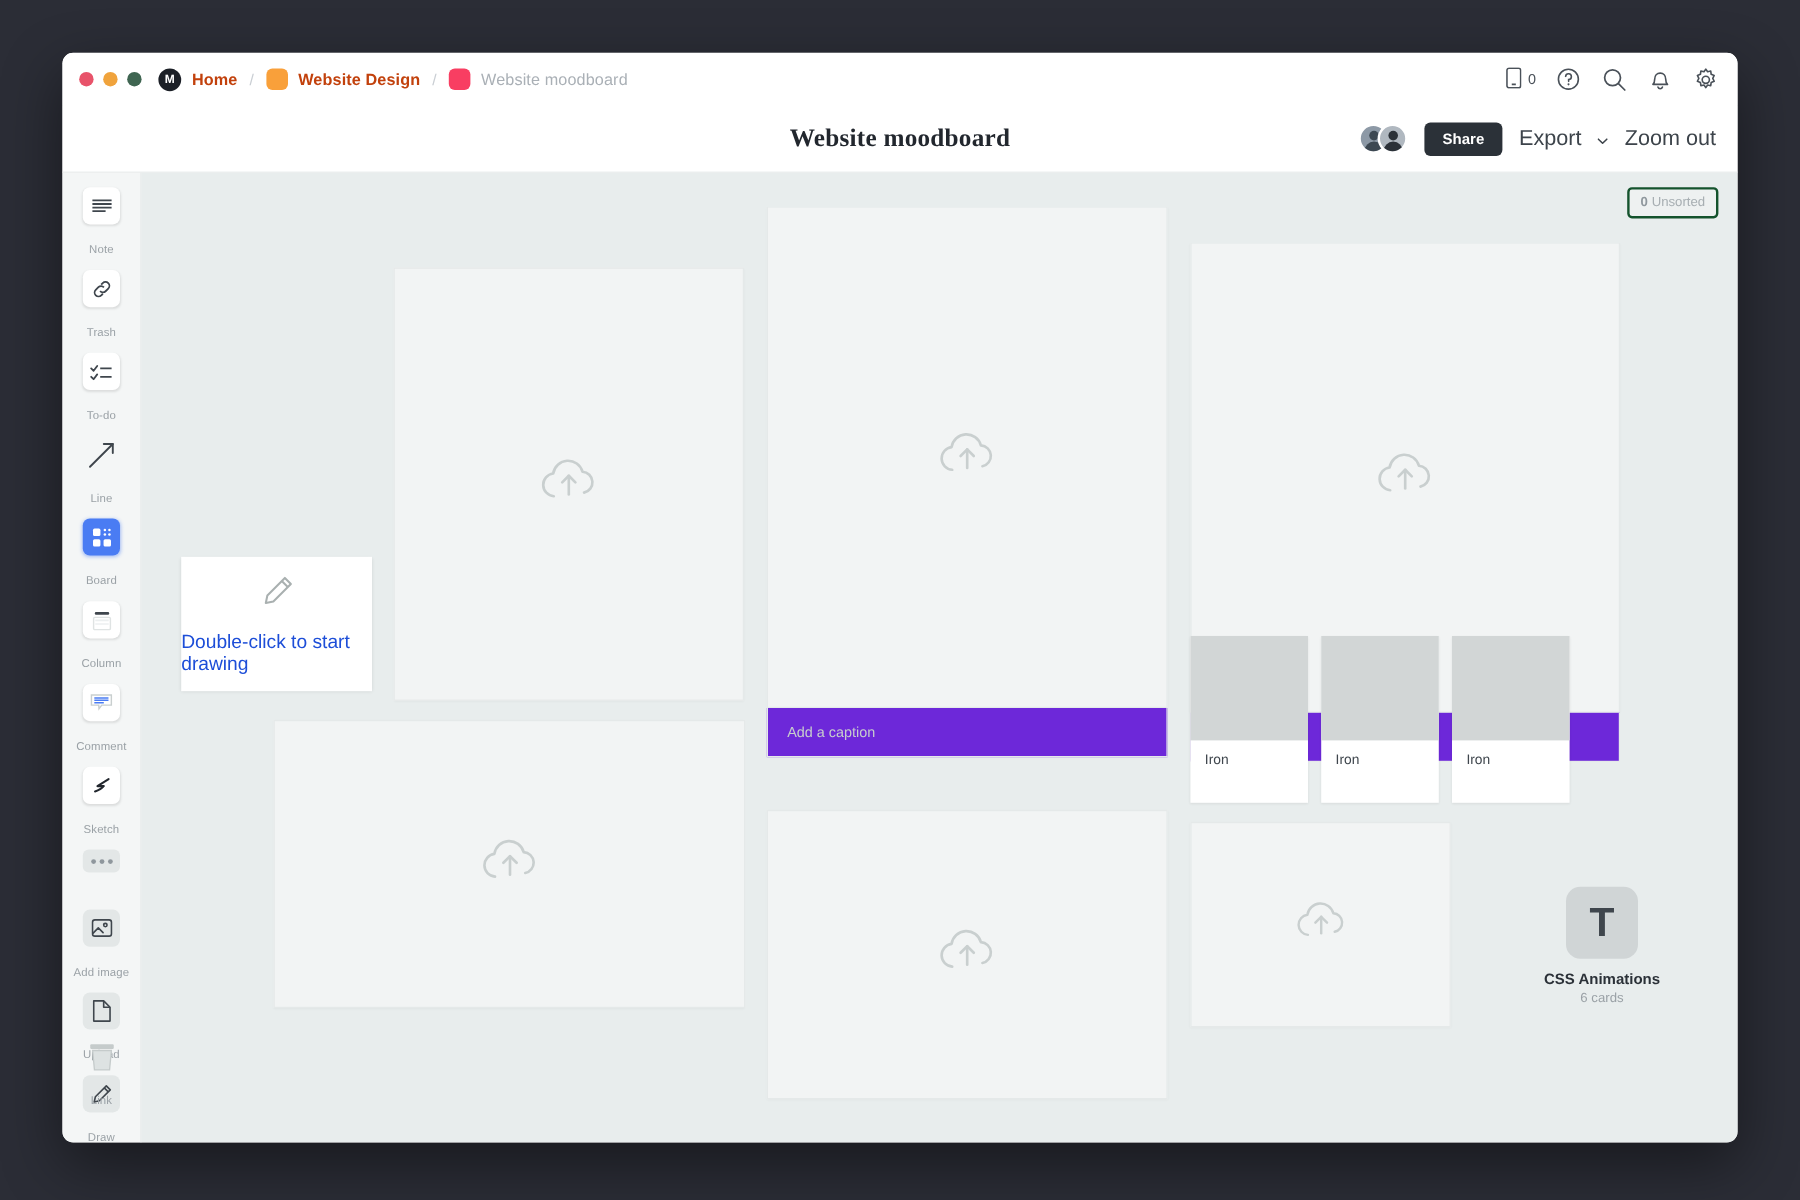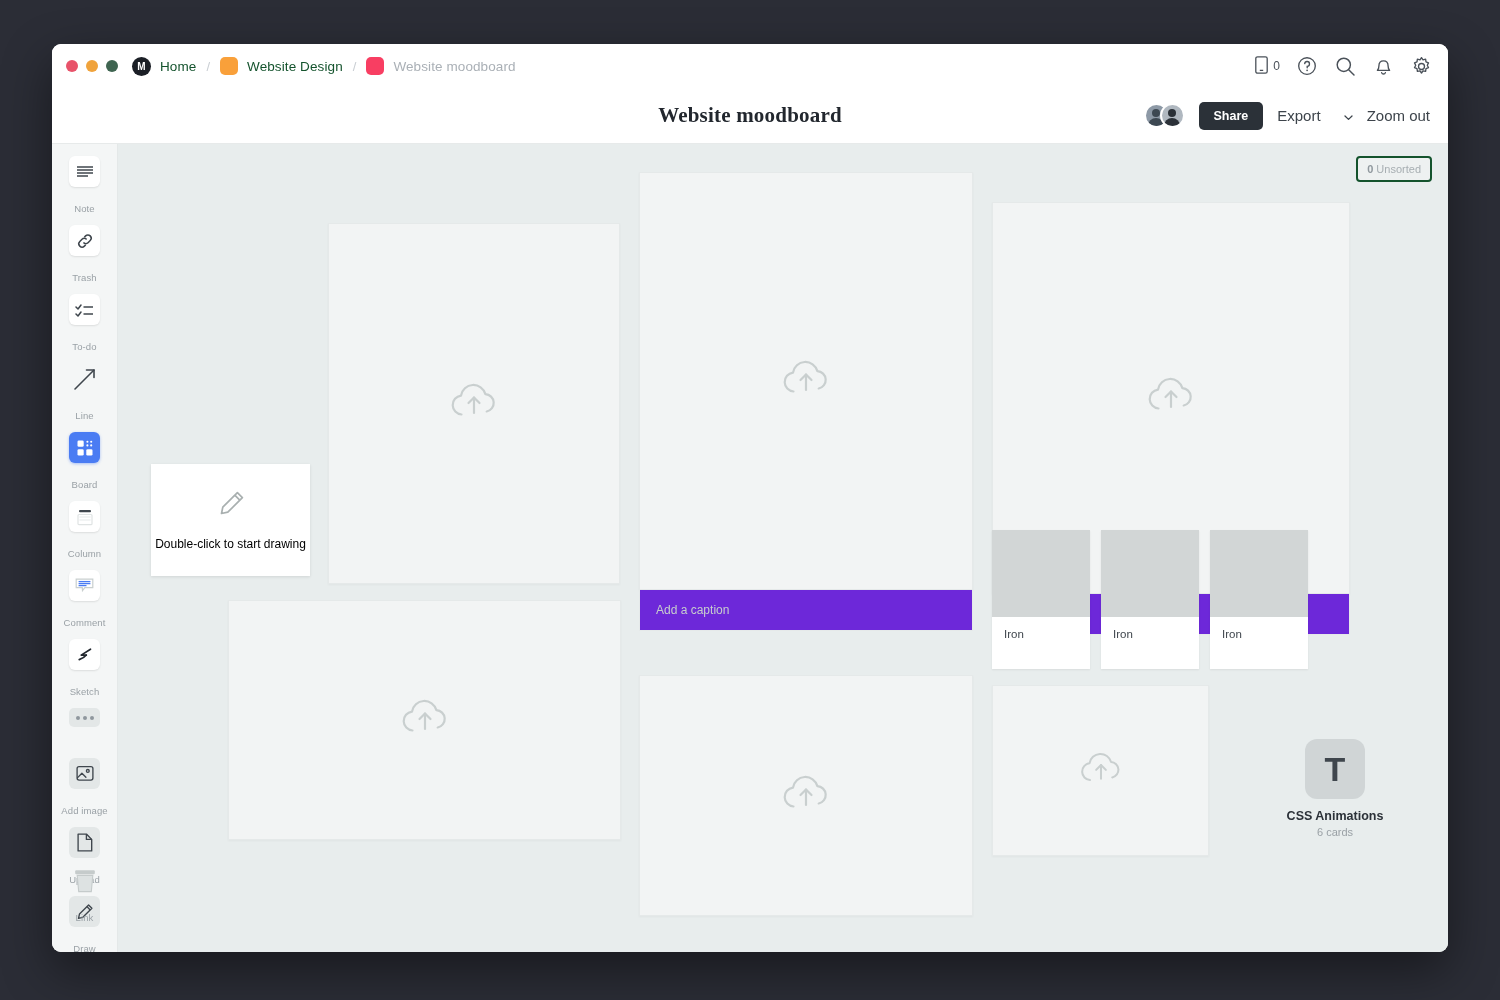--- a/index.html
+++ b/index.html
@@ -31,21 +31,21 @@
     position: relative;
   }
   .traffic { display: flex; align-items: center; gap: 8px; margin-right: 14px; }
   .dot { width: 12px; height: 12px; border-radius: 50%; }
   .dot.red { background: #e8536a; }
   .dot.yellow { background: #f0a33c; }
   .dot.green { background: #3f6551; }
 
   .crumbs { display: flex; align-items: center; gap: 9px; }
   .crumb { display: flex; align-items: center; gap: 9px; }
-  .crumb-label { font-size: 13.5px; font-weight: 400; color: #14532d; letter-spacing: .1px; }
+  .crumb-label { font-size: 13.5px; font-weight: 700; color: #c2410c; letter-spacing: .1px; }
   .crumb-label.muted { color: #aab0b6; font-weight: 400; }
   .crumb-sep { color: #c9ced3; font-size: 13px; padding: 0 1px; }
   .home-badge {
     width: 19px; height: 19px; border-radius: 50%;
     background: #1b1f26; color: #fff;
     display: flex; align-items: center; justify-content: center;
     font-size: 10px; font-weight: 700;
   }
   .sq { width: 18px; height: 18px; border-radius: 5px; }
   .sq.orange { background: #f9a03a; }
@@ -84,22 +84,22 @@
   .avatar .body { position:absolute; left:50%; bottom:-3px; transform:translateX(-50%); width:16px; height:11px; border-radius:8px 8px 0 0; background:#3d4852; }
   .avatar.a2 { background: #b0b8c0; }
   .avatar.a2 .head, .avatar.a2 .body { background:#2b3138; }
   .share-btn {
     background: #2b3138; color: #fff;
     font-size: 12.5px; font-weight: 700;
     padding: 7px 15px; border-radius: 5px;
     border: none; cursor: pointer;
   }
   .hdr-link {
-    font-size: 15px; color: #3d444b; cursor: pointer;
-    display: flex; align-items: center; gap: 23px;
+    font-size: 18px; color: #3d444b; cursor: pointer;
+    display: flex; align-items: center; gap: 13px;
   }
 
   
   .body { flex: 1; display: flex; min-height: 0; }
 
   
   .sidebar {
     width: 66px; flex: 0 0 66px;
     background: #f4f6f6;
     border-right: 1px solid #e4e8e8;
@@ -151,21 +151,21 @@
     border: 1px solid #e5e9e9; border-top: none;
     font-size: 12px; color: #c7cdcd;
     padding: 13px 16px;
   }
   .drawcard {
     background: #ffffff;
     box-shadow: 0 1px 3px rgba(0,0,0,0.10);
     display: flex; flex-direction: column; align-items: center; justify-content: center;
     gap: 14px;
   }
-  .drawcard .lbl { font-size: 12px; color: #000000; }
+  .drawcard .lbl { font-size: 16px; color: #1d4ed8; }
 
   .swatch { background: #ffffff; box-shadow: 0 1px 2px rgba(0,0,0,0.07); }
   .swatch .chip { background: #d2d6d6; }
   .swatch .nm { font-size: 11.5px; color: #3f464d; padding: 11px 12px; }
 
   .folder { position: absolute; text-align: center; }
   .folder-ico {
     width: 60px; height: 60px; border-radius: 12px;
     background: #d0d5d6; margin: 0 auto;
     display: flex; align-items: center; justify-content: center;

